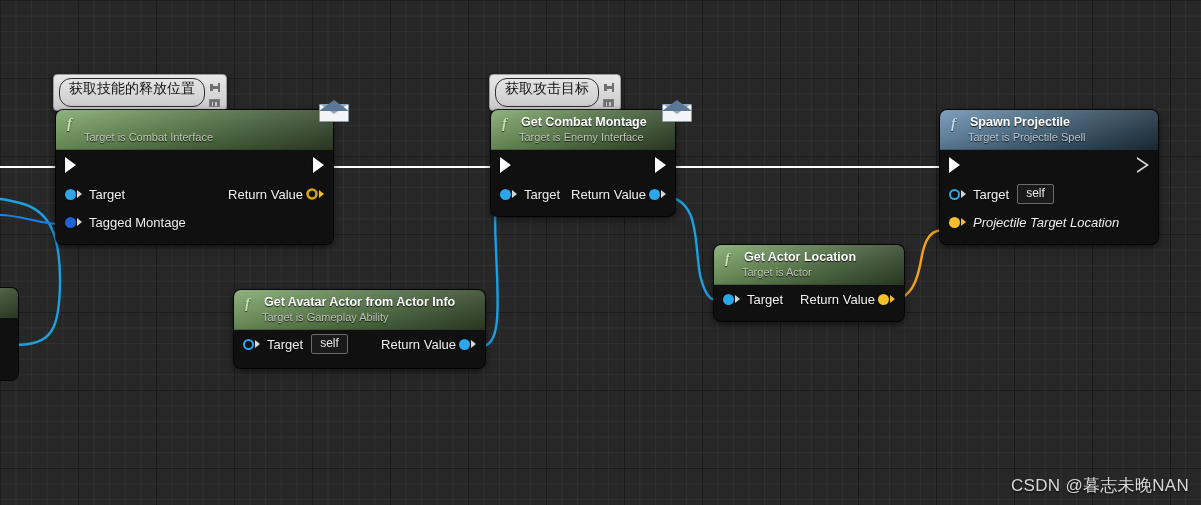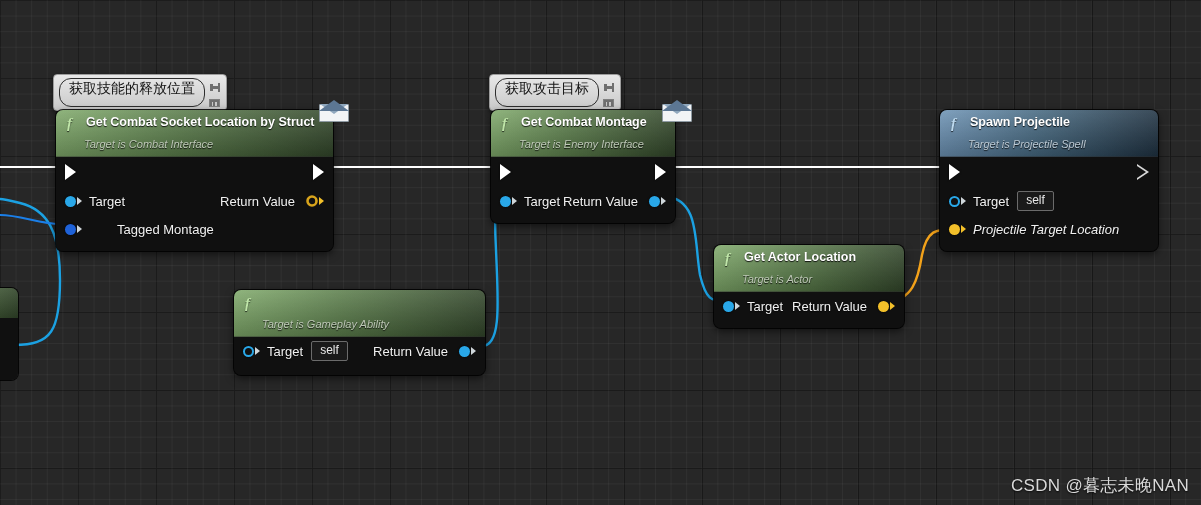--- a/index.html
+++ b/index.html
@@ -64,46 +64,45 @@
   .head-blue .fn-glyph { color: #bcd9ef; }
   .node-title {
     font-size: 12.5px;
     font-weight: bold;
     color: #ffffff;
     text-shadow: 0 1px 1px rgba(0,0,0,0.85);
     white-space: nowrap;
   }
   .node-sub {
     font-size: 11px;
-    font-style: italic;
     color: #bdc8b6;
     text-shadow: 0 1px 1px rgba(0,0,0,0.8);
     margin-left: 19px;
-    margin-top: 8px;
+    margin-top: 1px;
     white-space: nowrap;
   }
   .head-blue .node-sub { color: #b9c7d2; }
 
   .node-body { position: relative; background: #101010; }
 
   .pin-row {
     position: relative;
     display: flex;
     align-items: center;
     height: 28px;
     padding: 0 0 0 9px;
   }
   .pin-row.exec { height: 30px; }
   .pin-label {
     font-size: 13px;
     color: #f0f0f0;
     text-shadow: 0 1px 1px rgba(0,0,0,0.8);
     white-space: nowrap;
   }
-  .pin-right { position: absolute; right: 9px; display: flex; align-items: center; gap: 11px; }
+  .pin-right { position: absolute; right: 9px; display: flex; align-items: center; gap: 3px; }
 
   
   .dot {
     width: 11px; height: 11px;
     border-radius: 50%;
     flex: none;
     box-shadow: 0 0 2px rgba(0,0,0,0.9);
   }
   .dot.blue   { background: #29a7e8; }
   .dot.navy   { background: #1f62d8; }
@@ -321,21 +320,20 @@
       </span>
       <span class="kb-glyph"></span>
     </div>
     <div class="bubble-tail"></div>
   </div>
 
   <div class="node" style="left:56px; top:110px; width:277px;">
     <div class="node-head head-green">
       <div class="head-row">
         <span class="fn-glyph">f</span>
-        <span class="node-title">Get Combat Socket Location by Struct</span>
       </div>
       <div class="node-sub">Target is Combat Interface</div>
     </div>
     <div class="node-body">
       <div class="pin-row exec">
         <span class="exec-tri"></span>
         <span class="pin-right">
           <span class="exec-tri"></span>
         </span>
       </div>
@@ -348,21 +346,21 @@
         <span class="pin-right">
           <span class="pin-label">Return Value</span>
           <span class="dot-wrap">
             <svg width="12" height="12" viewBox="0 0 12 12">
               <circle cx="6" cy="6" r="4.5" fill="none" stroke="#d8a41c" stroke-width="2.6"></circle>
             </svg>
             <span class="dot-arrow yel"></span>
           </span>
         </span>
       </div>
-      <div class="pin-row" style="padding-bottom:8px;gap:28px;">
+      <div class="pin-row" style="padding-bottom:8px;">
         <span class="dot-wrap">
           <span class="dot navy"></span>
           <span class="dot-arrow"></span>
         </span>
         <span class="pin-label" style="margin-left:7px;">Tagged Montage</span>
       </div>
     </div>
   </div>
   <div class="envelope" style="left:319px; top:100px;">
     <span class="env-body"></span>
@@ -463,20 +461,21 @@
           </span>
         </span>
       </div>
     </div>
   </div>
 
   <div class="node" style="left:234px; top:290px; width:251px;">
     <div class="node-head head-green">
       <div class="head-row">
         <span class="fn-glyph">f</span>
+        <span class="node-title">Get Avatar Actor from Actor Info</span>
       </div>
       <div class="node-sub">Target is Gameplay Ability</div>
     </div>
     <div class="node-body">
       <div class="pin-row" style="padding-bottom:10px;">
         <span class="dot-wrap">
           <span class="dot hollow-blue"></span>
           <span class="dot-arrow"></span>
         </span>
         <span class="pin-label" style="margin-left:7px;">Target</span>

